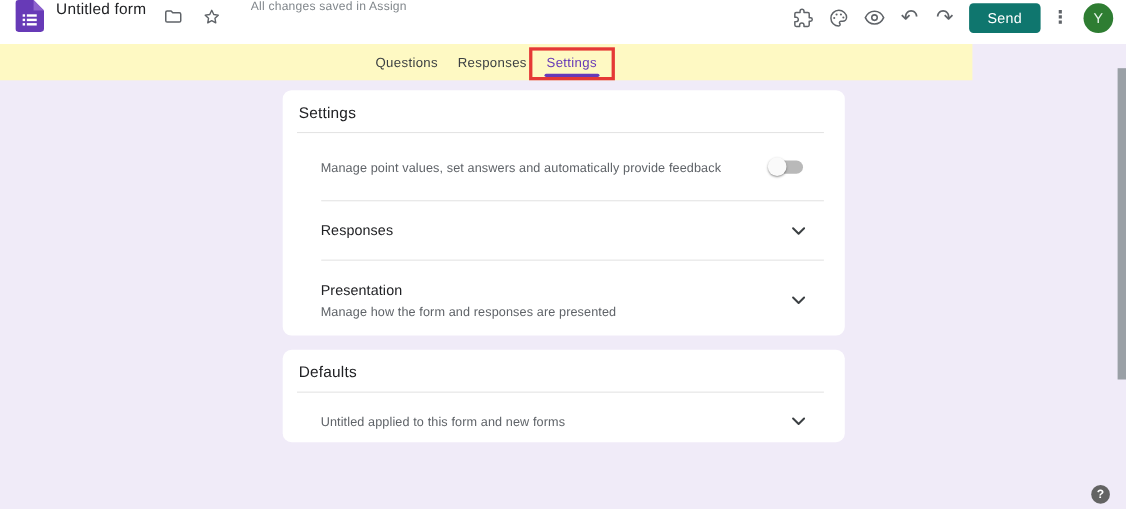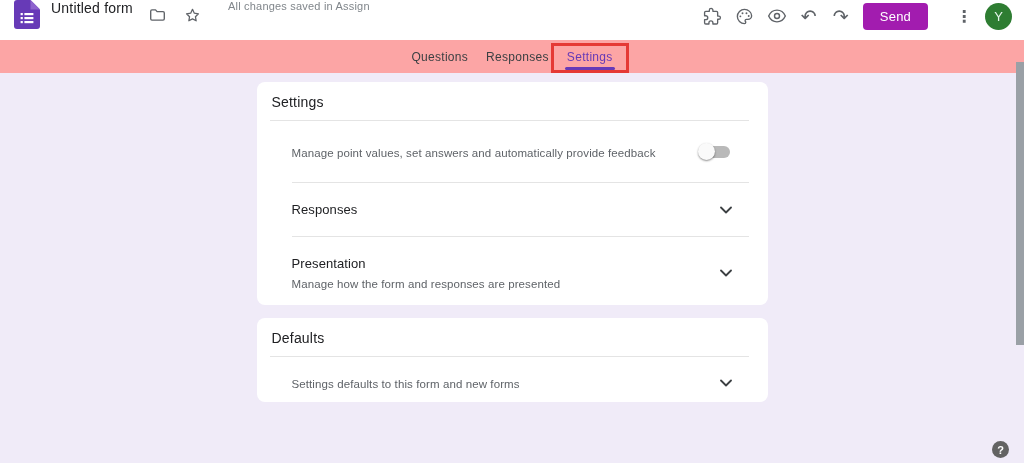--- a/index.html
+++ b/index.html
@@ -22,35 +22,35 @@
   .icon-btn {
     width:30px; height:30px; display:flex; align-items:center; justify-content:center;
     border:none; background:transparent; cursor:pointer; border-radius:50%;
   }
   .saved-status { font-size:11px; color:#80868b; margin-left:20px; letter-spacing:.2px; }
 
   .appbar-right { margin-left:auto; display:flex; align-items:center; padding-right:12px; }
   .appbar-right .icon-btn { width:32px; height:32px; }
   .glyph-icon { font-size:19px; color:#5f6368; line-height:1; font-family:"DejaVu Sans",sans-serif; }
   .send-btn {
-    margin:0 24px 0 6px; padding:6px 17px; border:none; border-radius:4px;
-    background:#a21caf; color:#fff; font-size:13px; letter-spacing:.2px;
+    margin:0 6px 0 6px; padding:6px 17px; border:none; border-radius:4px;
+    background:#0f766e; color:#fff; font-size:13px; letter-spacing:.2px;
     font-family:inherit; cursor:pointer;
   }
   .kebab { font-size:16px; color:#5f6368; font-weight:bold; width:24px; text-align:center; cursor:pointer; }
   .avatar {
     width:27px; height:27px; border-radius:50%; background:#2e7d32;
     color:#e6f4ea; font-size:13px; display:flex; align-items:center; justify-content:center;
     margin-left:9px; cursor:pointer; flex:none;
   }
 
   
   .tabbar {
-    position:absolute; top:40px; left:0; width:1024px; height:33px;
-    background:#fca5a5; display:flex; justify-content:center; align-items:stretch;
+    position:absolute; top:40px; left:0; width:884px; height:33px;
+    background:#fef9c3; display:flex; justify-content:center; align-items:stretch;
   }
   .tab {
     display:flex; align-items:center; padding:0 9px; font-size:12px;
     color:#3c4043; letter-spacing:.3px; cursor:pointer; position:relative;
   }
   .tab.active { color:#673ab7; }
   .tab.active .underline {
     position:absolute; left:7px; right:7px; bottom:3px; height:3px;
     background:#673ab7; border-radius:2px;
   }
@@ -218,21 +218,21 @@
         </span>
       </div>
     </div>
 
     <div class="card">
       <div class="card-title">Defaults</div>
       <div class="title-divider"></div>
 
       <div class="row r4">
         <div class="row-text">
-          <div class="row-sub">Settings defaults to this form and new forms</div>
+          <div class="row-sub">Untitled applied to this form and new forms</div>
         </div>
         <span class="chevron">
           <svg width="12" height="8" viewBox="0 0 12 8">
               <path d="M1 1.5 l5 5 5 -5" fill="none" stroke="#3c4043" stroke-width="1.8" stroke-linecap="round" stroke-linejoin="round"></path>
             </svg>
         </span>
       </div>
     </div>
 
   </div>

